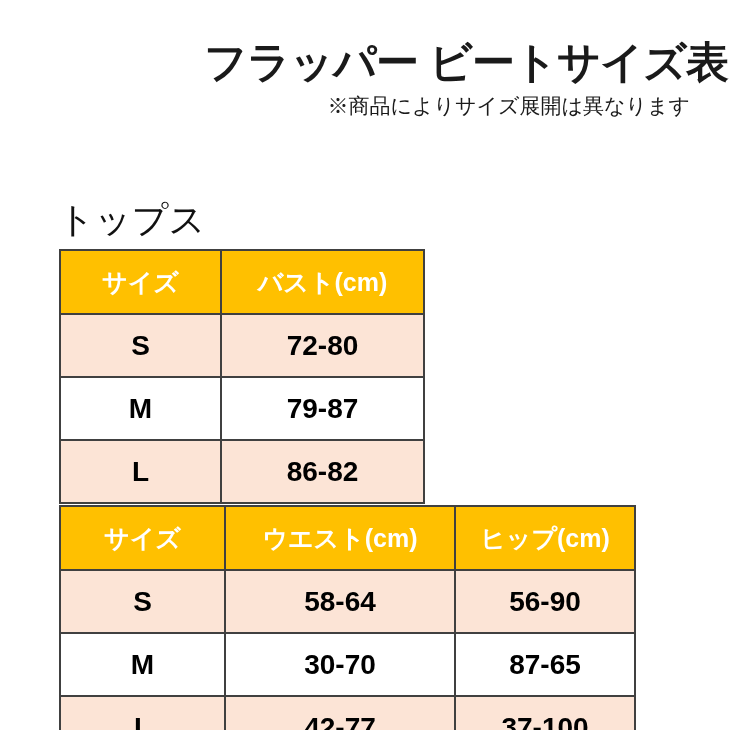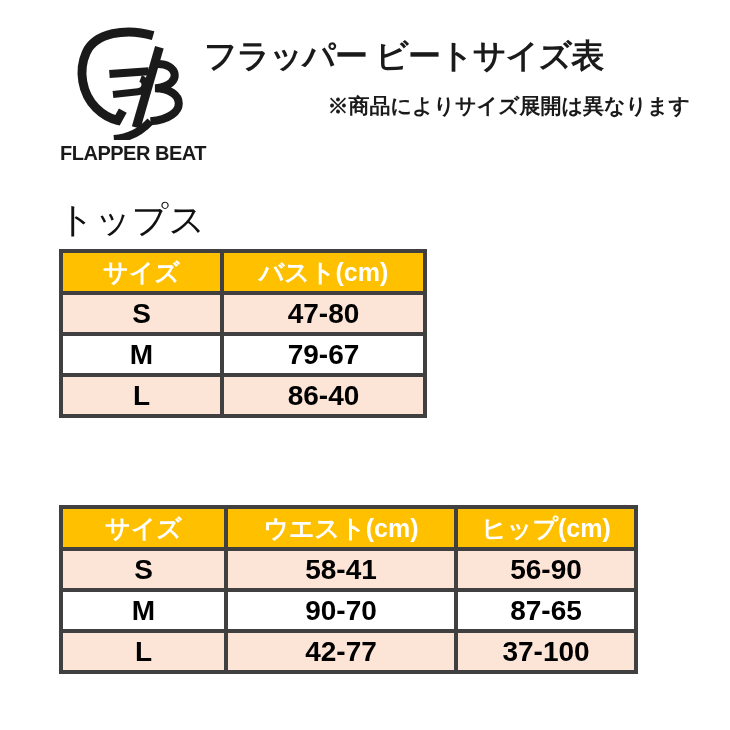--- a/index.html
+++ b/index.html
@@ -13,109 +13,91 @@
   .brand { position:absolute; left:58px; top:24px; width:150px; text-align:center; }
   .brand svg { display:block; margin:0 auto; }
   .wordmark {
     margin-top:2px; font-size:20px; font-weight:bold; letter-spacing:-0.5px;
     color:#1a1a1a; white-space:nowrap;
   }
 
   
   .title {
     position:absolute; left:204px; top:34px; width:500px;
-    font-size:33px; font-weight:bold; letter-spacing:-1px; color:#1a1a1a;
+    font-size:43px; font-weight:bold; letter-spacing:-1px; color:#1a1a1a;
     white-space:nowrap;
   }
   .subtitle {
     position:absolute; left:204px; top:92px; width:486px; text-align:right;
-    font-size:21px; font-weight:bold; color:#1a1a1a; white-space:nowrap;
+    font-size:21px; font-weight:normal; color:#1a1a1a; white-space:nowrap;
   }
 
   
   .section-heading {
     position:absolute; left:58px; font-size:36px; font-weight:normal;
     color:#111; white-space:nowrap;
   }
   .heading-tops  { top:196px; }
   .heading-pants { top:456px; }
 
   
   table.size-table {
     position:absolute; border-collapse:collapse; table-layout:fixed;
     text-align:center;
   }
   table.size-table th, table.size-table td {
-    border:4px solid #404040; padding:0; overflow:hidden;
+    border:2px solid #404040; padding:12px; overflow:hidden;
   }
   table.size-table th {
     background:#FFC000; color:#ffffff; font-weight:bold; font-size:25px;
     height:38px;
   }
   table.size-table td {
     font-weight:bold; font-size:28px; height:37px; color:#000;
   }
   table.size-table tr.alt td { background:#FCE4D6; }
   table.size-table tr.plain td { background:#ffffff; }
 
   .table-tops  { left:59px; top:249px; width:364px; }
   .table-pants { left:59px; top:505px; width:575px; }
 </style>
 </head>
 <body>
 
 <div class="page">
 
-  <div class="brand">
-    <svg width="145" height="116" viewBox="0 0 150 130" fill="none" stroke="#1a1a1a" stroke-linecap="butt" stroke-linejoin="miter">
-
-      <path d="M97 13 C 66 4 32 10 22 32 C 13 52 17 78 33 94 C 41 102 49 106 57 108 L 63 97" stroke-width="10"></path>
-
-      <path d="M48 56 L 92 53" stroke-width="9"></path>
-      <path d="M52 79 L 80 76 C 89 75 91 64 83 61" stroke-width="8"></path>
-
-      <path d="M104 26 L 78 116" stroke-width="10"></path>
-
-      <path d="M100 45 C 125 43 131 68 101 72" stroke-width="9"></path>
-
-      <path d="M99 72 C 133 72 138 105 94 109" stroke-width="9"></path>
-
-      <path d="M94 109 C 83 121 68 128 53 129" stroke-width="9"></path>
-    </svg>
-    <div class="wordmark">FLAPPER BEAT</div>
-  </div>
 
   <div class="title">フラッパー ビートサイズ表</div>
   <div class="subtitle">※商品によりサイズ展開は異なります</div>
 
   <div class="section-heading heading-tops">トップス</div>
 
   <table class="size-table table-tops">
     <colgroup>
         <col style="width:161px">
         <col style="width:203px">
       </colgroup>
     <thead>
       <tr>
         <th>サイズ</th>
         <th>バスト(cm)</th>
       </tr>
     </thead>
     <tbody>
       <tr class="alt">
         <td>S</td>
-        <td>47-80</td>
+        <td>72-80</td>
       </tr>
       <tr class="plain">
         <td>M</td>
-        <td>79-67</td>
+        <td>79-87</td>
       </tr>
       <tr class="alt">
         <td>L</td>
-        <td>86-40</td>
+        <td>86-82</td>
       </tr>
     </tbody>
   </table>
 
 
   <table class="size-table table-pants">
     <colgroup>
         <col style="width:165px">
         <col style="width:230px">
         <col style="width:180px">
@@ -123,26 +105,26 @@
     <thead>
       <tr>
         <th>サイズ</th>
         <th>ウエスト(cm)</th>
         <th>ヒップ(cm)</th>
       </tr>
     </thead>
     <tbody>
       <tr class="alt">
         <td>S</td>
-        <td>58-41</td>
+        <td>58-64</td>
         <td>56-90</td>
       </tr>
       <tr class="plain">
         <td>M</td>
-        <td>90-70</td>
+        <td>30-70</td>
         <td>87-65</td>
       </tr>
       <tr class="alt">
         <td>L</td>
         <td>42-77</td>
         <td>37-100</td>
       </tr>
     </tbody>
   </table>
 

